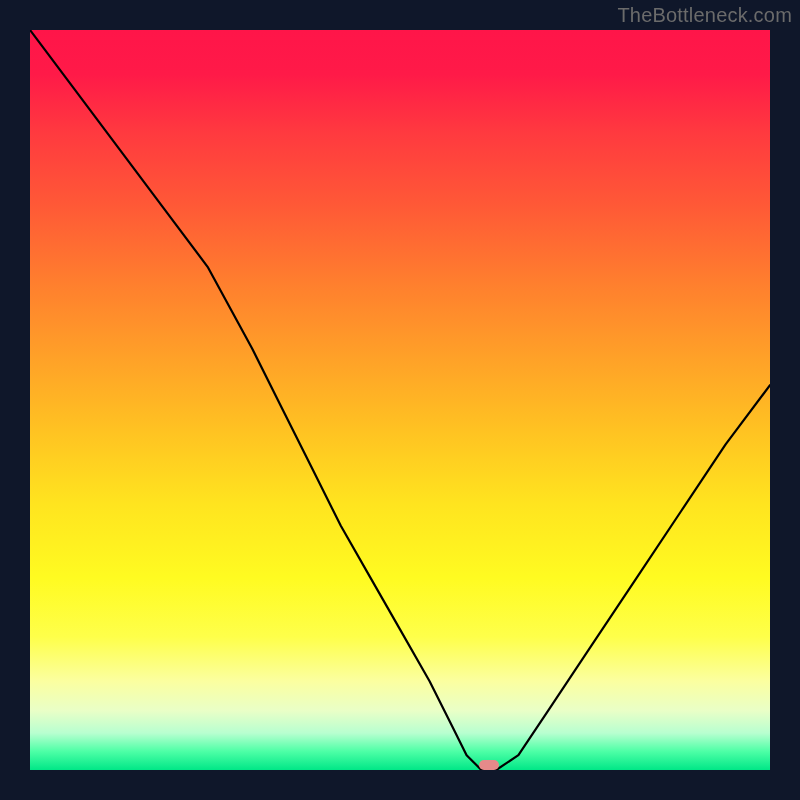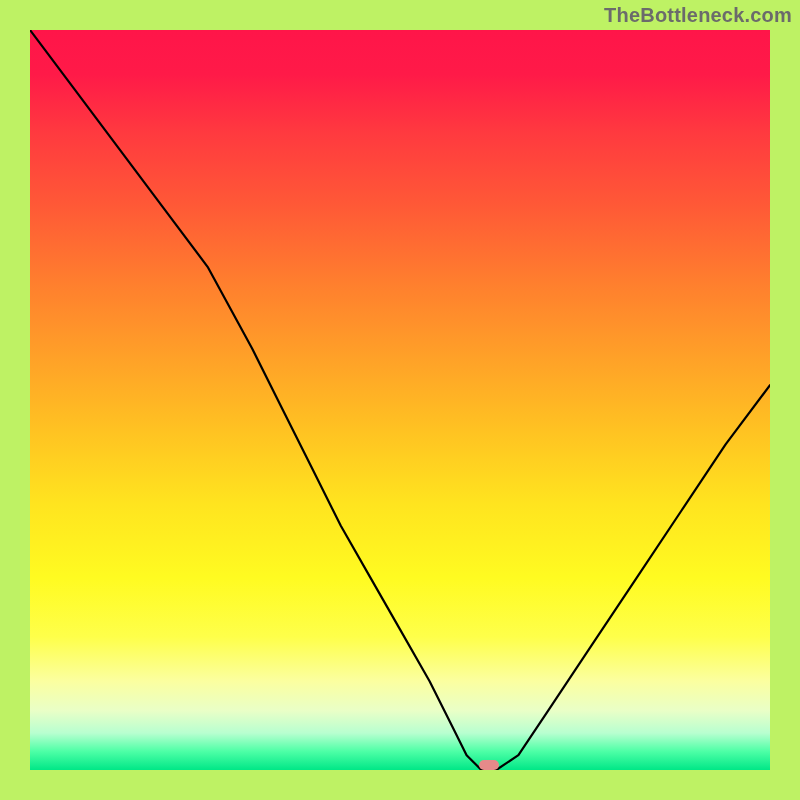--- a/index.html
+++ b/index.html
@@ -8,22 +8,21 @@
     width: 800px;
     height: 800px;
     background: #000;
     font-family: Arial, Helvetica, sans-serif;
     overflow: hidden;
   }
   .frame {
     position: relative;
     width: 800px;
     height: 800px;
-    background: #bef264;
-    font-weight: bold;
+    background: #0f172a;
   }
   .plot {
     position: absolute;
     left: 30px;
     top: 30px;
     width: 740px;
     height: 740px;
     overflow: hidden;
   }
   .gradient {

